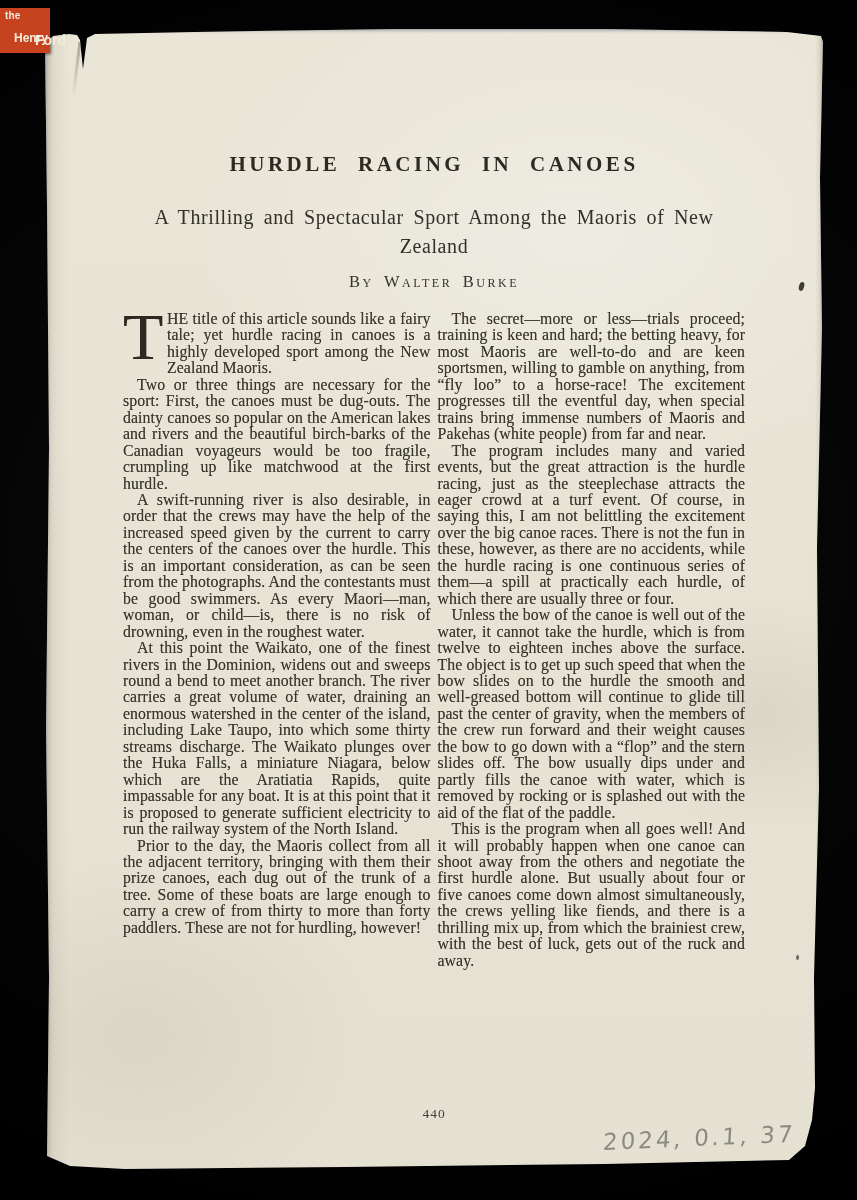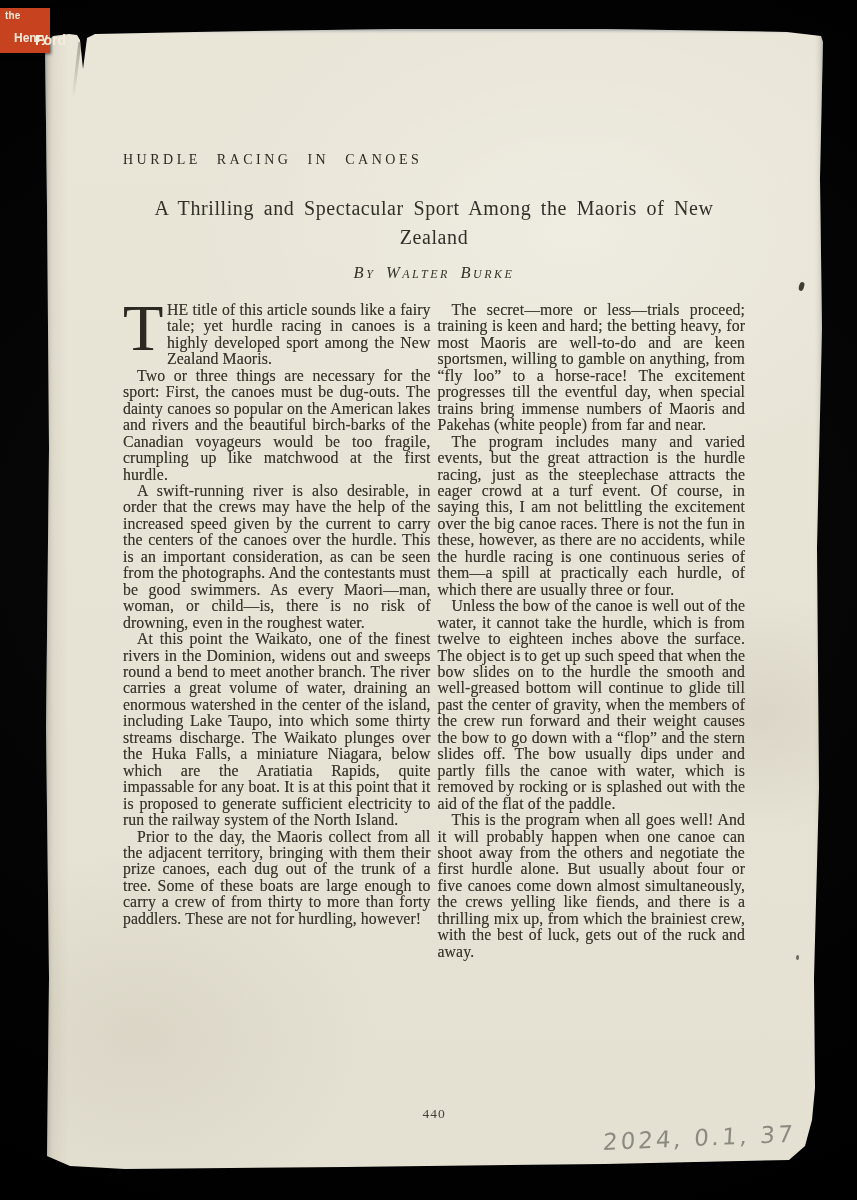--- a/index.html
+++ b/index.html
@@ -53,30 +53,30 @@
     font-family:"Liberation Sans", sans-serif;color:#f4ebdb;z-index:5;
     box-shadow:1px 1px 3px rgba(0,0,0,0.6);
   }
   .logo .l-the{position:absolute;left:5px;top:2px;font-size:10px;font-weight:700;letter-spacing:0.2px;}
   .logo .l-henry{position:absolute;left:14px;top:11px;font-size:12px;font-weight:700;margin-top:12px;}
   .logo .l-ford{position:absolute;left:5px;top:24px;font-size:14px;font-weight:700;margin-left:30px;}
 
   
   .content{position:absolute;left:78px;top:124px;width:622px;}
   .title{
-    margin:0;text-align:left;font-size:14px;font-weight:400;color:#2d2a23;
+    margin:0;text-align:center;font-size:21px;font-weight:700;color:#2d2a23;
     letter-spacing:3.5px;word-spacing:9px;
   }
   .subtitle{
     margin:26px auto 0;max-width:600px;text-align:center;
     font-size:20px;line-height:29px;color:#33302a;letter-spacing:0.6px;word-spacing:4px;
   }
   .byline{
     margin-top:11px;text-align:center;font-variant:small-caps;
-    font-size:16.5px;letter-spacing:2.5px;word-spacing:4px;color:#35322b;font-style:italic;
+    font-size:16.5px;letter-spacing:2.5px;word-spacing:4px;color:#35322b;
   }
   .columns{display:flex;gap:7px;margin-top:19px;}
   .col{flex:1;min-width:0;}
   .para{
     margin:0;text-indent:14px;text-align:justify;
     font-size:15.8px;line-height:16.45px;color:var(--ink);
     letter-spacing:0.1px;hyphens:auto;
     text-shadow:0 0 0.5px rgba(56,53,44,0.55);
   }
   .para.first{text-indent:0;}

